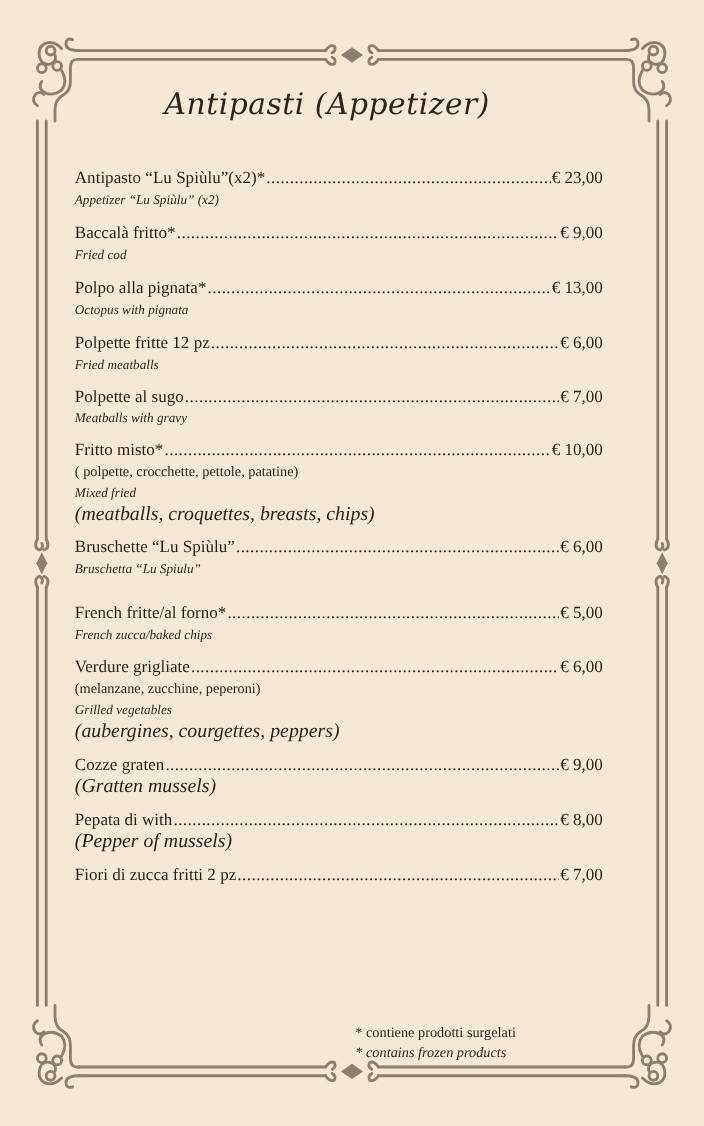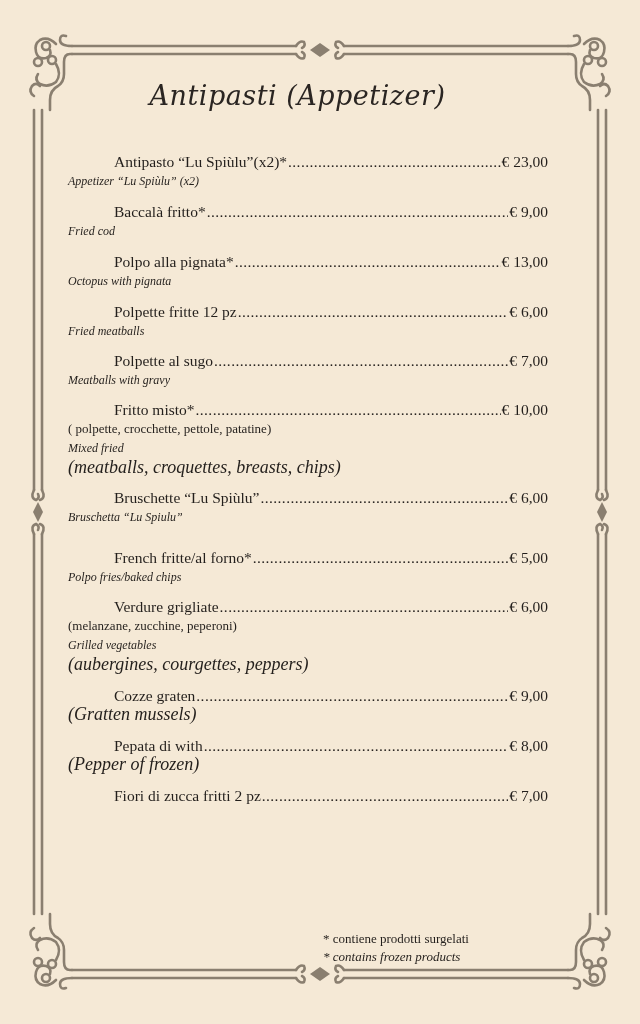--- a/index.html
+++ b/index.html
@@ -11,21 +11,21 @@
   }
   .frame-svg { position:absolute; left:0; top:0; width:640px; height:1024px; }
   .title {
     position:absolute; top:80px; left:0; width:595px; text-align:center;
     font-family:"DejaVu Serif","Liberation Serif",serif;
     font-style:italic; font-size:27px; color:#2a2522; letter-spacing:0.5px;
   }
   .menu { position:absolute; left:68px; width:480px; }
   .item { position:absolute; left:0; width:480px; }
   .line {
-    display:flex; align-items:baseline; font-size:15.5px; line-height:19px; white-space:nowrap;margin-left:46px;
+    display:flex; align-items:baseline; font-size:15.5px; line-height:19px; white-space:nowrap;
   }
   .name { flex:0 0 auto; }
   .dots {
     flex:1 1 auto; overflow:hidden; margin:0 1px; font-size:15.5px;
   }
   .dots::after {
     content:"..........................................................................................................................................................";
     letter-spacing:0.4px;
   }
   .price { flex:0 0 auto; }
@@ -205,21 +205,21 @@
       </div>
     <div class="sub">Bruschetta “Lu Spiulu”</div>
   </div>
 
   <div class="item" style="top:548px;">
     <div class="line">
         <span class="name">French fritte/al forno* </span>
         <span class="dots"></span>
         <span class="price">€ 5,00</span>
       </div>
-    <div class="sub">Polpo fries/baked chips</div>
+    <div class="sub">French zucca/baked chips</div>
   </div>
 
   <div class="item" style="top:597px;">
     <div class="line">
         <span class="name">Verdure grigliate </span>
         <span class="dots"></span>
         <span class="price">€ 6,00</span>
       </div>
     <div class="desc">(melanzane, zucchine, peperoni)</div>
     <div class="sub">Grilled vegetables</div>
@@ -234,21 +234,21 @@
       </div>
     <div class="desc-it">(Gratten mussels)</div>
   </div>
 
   <div class="item" style="top:736px;">
     <div class="line">
         <span class="name">Pepata di with </span>
         <span class="dots"></span>
         <span class="price"> € 8,00</span>
       </div>
-    <div class="desc-it">(Pepper of frozen)</div>
+    <div class="desc-it">(Pepper of mussels)</div>
   </div>
 
   <div class="item" style="top:786px;">
     <div class="line">
         <span class="name">Fiori di zucca fritti 2 pz </span>
         <span class="dots"></span>
         <span class="price">€ 7,00</span>
       </div>
   </div>
 </div>

